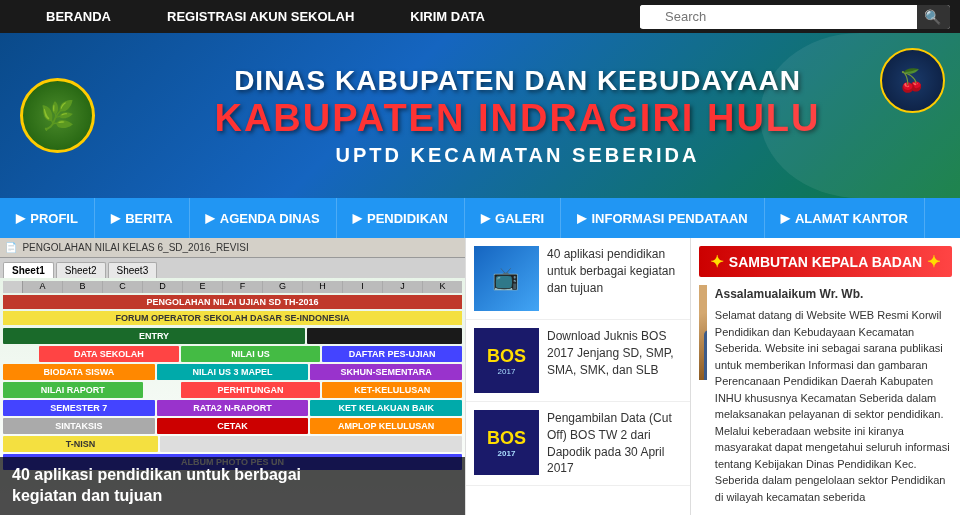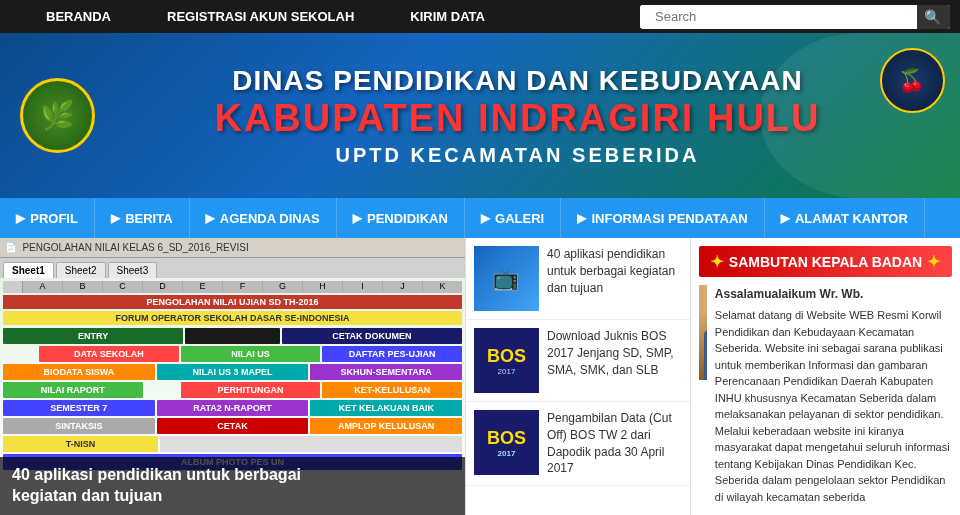--- a/index.html
+++ b/index.html
@@ -26,21 +26,21 @@
       display: flex;
       align-items: center;
       background: #fff;
       border-radius: 3px;
       overflow: hidden;
       width: 310px;
     }
     .search-box input {
       border: none;
       outline: none;
-      padding: 4px 15px;
+      padding: 4px 25px;
       font-size: 13px;
       width: 280px;
     }
     .search-box button {
       background: #333;
       border: none;
       color: #fff;
       padding: 4px 8px;
       cursor: pointer;
       font-size: 14px;
@@ -335,21 +335,21 @@
   <div class="search-box">
     <input type="text" placeholder="Search" style="">
     <button>🔍</button>
   </div>
 </div>
 
 <div class="banner">
   <div class="banner-bg-circle"></div>
   <div class="logo-circle">🌿</div>
   <div class="banner-text">
-    <div class="line1">DINAS PENDIDIKAN DAN KEBUDAYAAN</div>
+    <div class="line1">DINAS KABUPATEN DAN KEBUDAYAAN</div>
     <div class="line2">KABUPATEN INDRAGIRI HULU</div>
     <div class="line3">UPTD KECAMATAN SEBERIDA</div>
   </div>
   <div class="logo-right-circle">🍒</div>
 </div>
 
 <nav class="main-nav">
   <a>
       <span class="nav-icon">▶</span>
       <span>PROFIL</span>
@@ -415,21 +415,20 @@
         <div style="background:#c0392b; color:#fff; font-size:9px; text-align:center; padding:2px; font-weight:bold; margin-bottom:2px;">
           PENGOLAHAN NILAI UJIAN SD TH-2016
         </div>
         <div style="background:#f4e040; color:#333; font-size:9px; text-align:center; padding:2px; margin-bottom:3px; font-weight:bold;">
           FORUM OPERATOR SEKOLAH DASAR SE-INDONESIA
         </div>
 
         <div class="ss-row">
           <div class="ss-cell" style="background:#1a6a2a; color:#fff; flex:2;">ENTRY</div>
           <div class="ss-cell" style="background:#1a1a1a; color:#fff; flex:1;"></div>
-          <div class="ss-cell" style="background:#1a1a6a; color:#fff; flex:2;">CETAK DOKUMEN</div>
         </div>
 
         <div class="ss-row">
           <div class="ss-cell ss-cell-red" style="flex:1;">DATA SEKOLAH</div>
           <div class="ss-cell ss-cell-green" style="flex:1;">NILAI US</div>
           <div class="ss-cell ss-cell-blue" style="flex:1;">DAFTAR PES-UJIAN</div>
         </div>
         <div class="ss-row">
           <div class="ss-cell ss-cell-orange" style="flex:1;">BIODATA SISWA</div>
           <div class="ss-cell ss-cell-teal" style="flex:1;">NILAI US 3 MAPEL</div>

